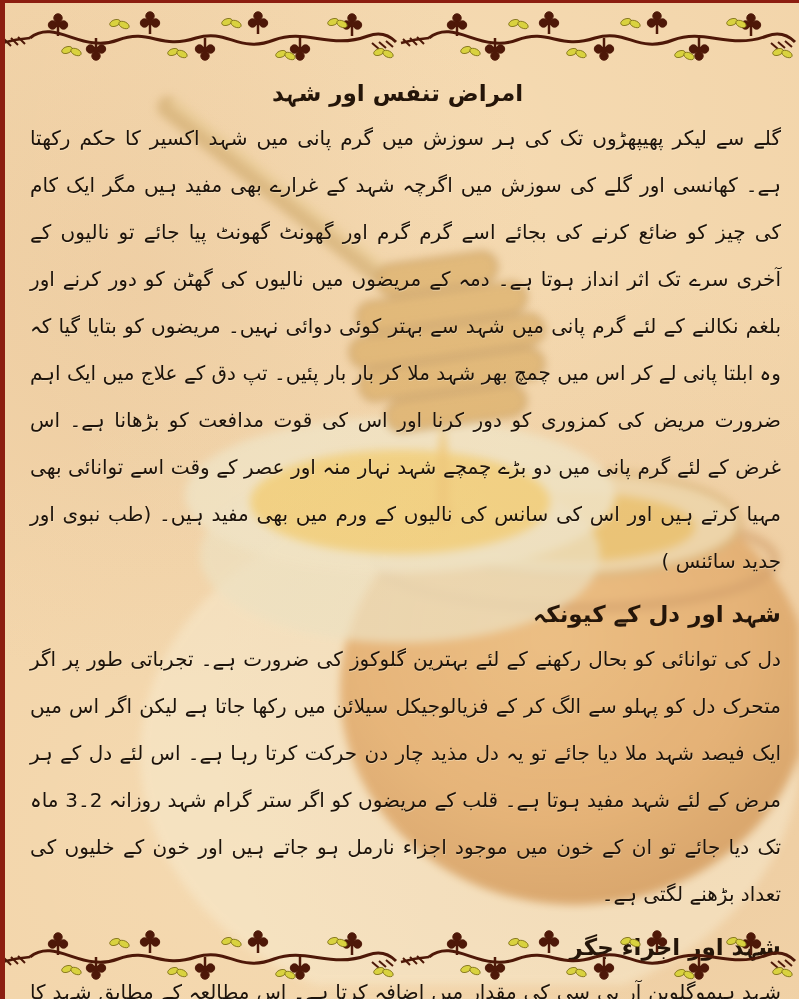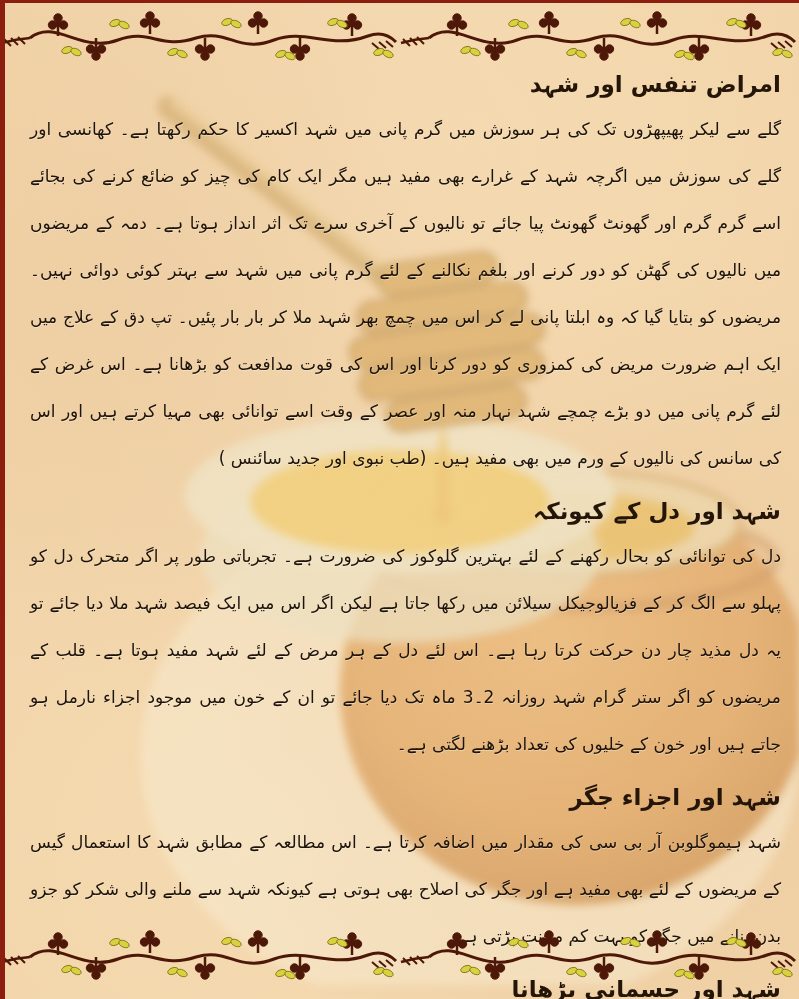--- a/index.html
+++ b/index.html
@@ -35,23 +35,23 @@
     direction:rtl;
     z-index:3;
   }
   .sec-heading {
     font-size:23px; font-weight:bold;
     color:#241509;
     margin:10px 2px 3px 0;
     line-height:38px;
     letter-spacing:.5px;
   }
-  .sec-heading.first { margin-top:8px; }
+  .sec-heading.first { margin-top:17px;text-align:center; }
   .sec-body {
-    font-size:17px;
+    font-size:20px;
     color:#1d130a;
     line-height:47px;
     text-align:justify;
     margin:0 2px 0 16px;
     text-shadow:.5px .7px 0 rgba(255,248,230,.35);
   }
 </style>
 </head>
 <body>
 

